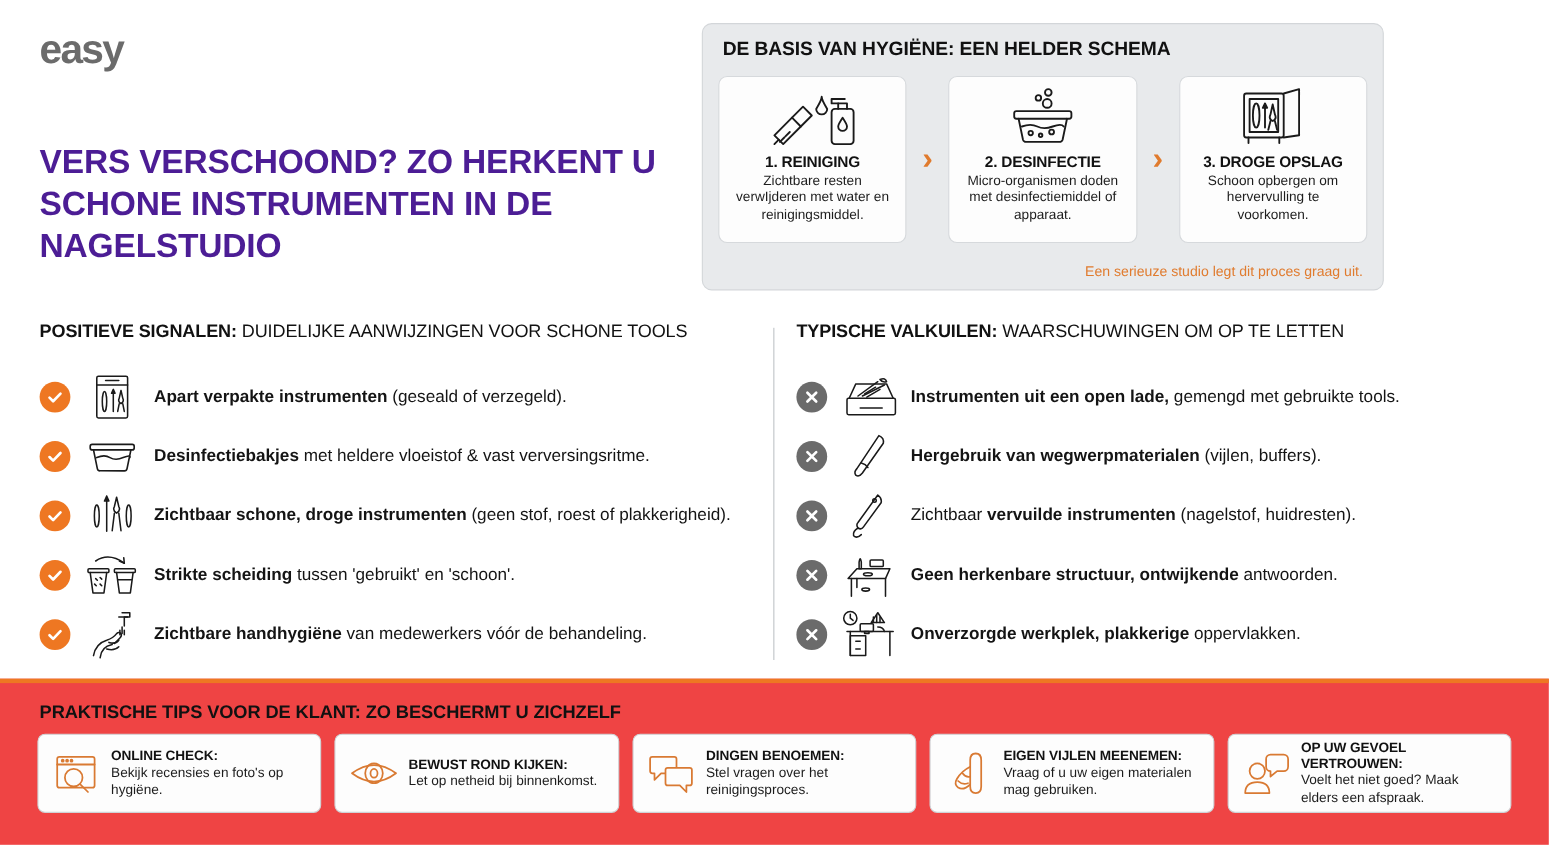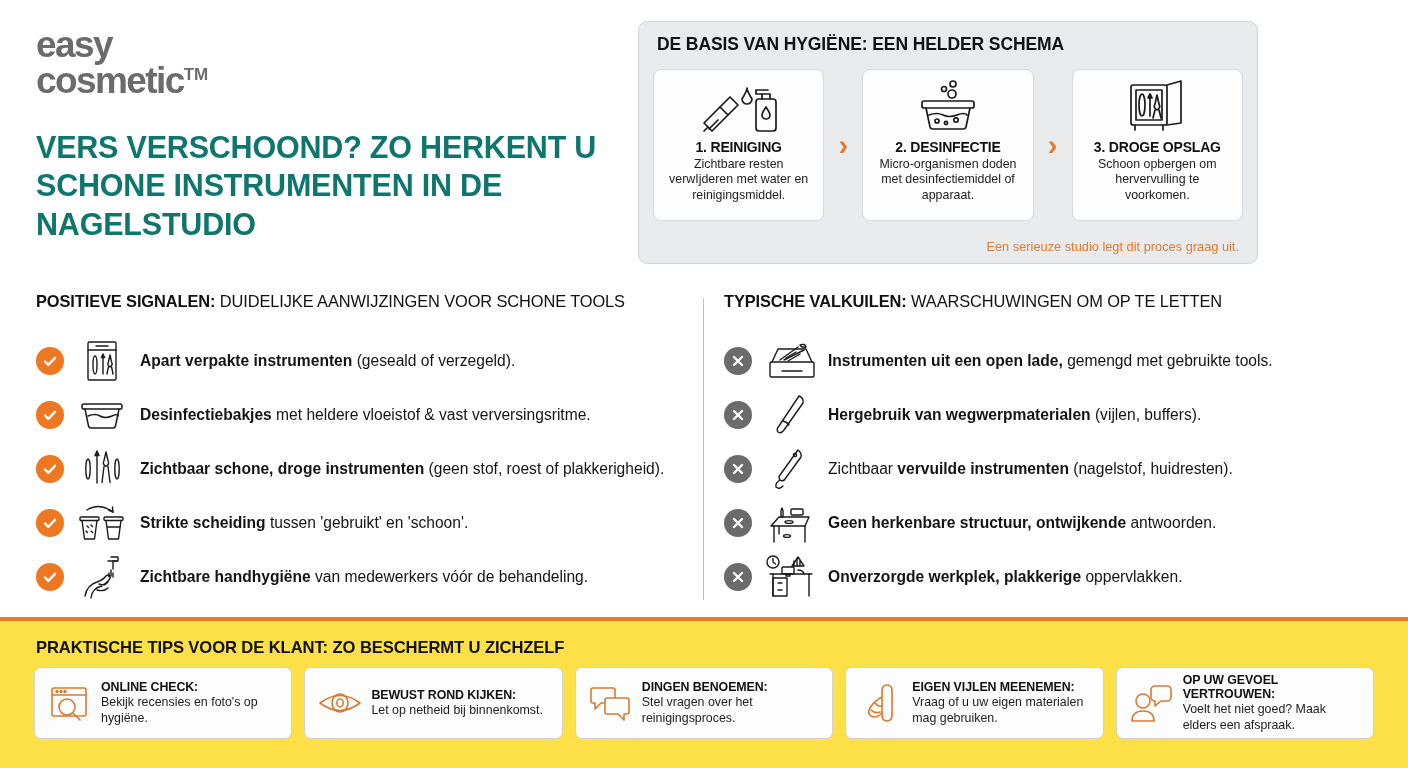--- a/index.html
+++ b/index.html
@@ -16,21 +16,21 @@
   .header { position: absolute; left: 0; top: 0; width: 1408px; height: 286px; }
 
   .logo { position: absolute; left: 36px; top: 27px; }
   .logo-line { font-size: 37px; font-weight: 700; letter-spacing: -1.6px;
                color: #6b6b6b; line-height: 0.97; }
   .logo-tm { font-size: 17px; font-weight: 700; vertical-align: super;
              letter-spacing: 0; color: #6b6b6b; }
 
   .main-title { position: absolute; left: 36px; top: 128px; width: 600px;
                 font-size: 30.5px; font-weight: 700; line-height: 1.26;
-                letter-spacing: -0.2px; color: #0f766e; text-transform: uppercase; }
+                letter-spacing: -0.2px; color: #4c1d95; text-transform: uppercase; }
 
   
   .schema {
     position: absolute; left: 638px; top: 21px; width: 620px; height: 243px;
     background: #e8eaec; border: 1px solid #d3d6d9; border-radius: 9px;
   }
   .schema-title {
     position: absolute; left: 18px; top: 12px;
     font-size: 17.5px; font-weight: 700; letter-spacing: -0.1px; color: #111;
   }
@@ -84,21 +84,21 @@
   .row-icon { width: 56px; height: 46px; flex: 0 0 56px;
               display: flex; align-items: center; justify-content: center;
               margin-left: 10px; }
 
   .row-text { margin-left: 10px; font-size: 15.6px; line-height: 1.2; color: #141414; }
   .row-text b { font-weight: 700; }
 
   
   .tips {
     position: absolute; left: 0; bottom: 0; width: 1408px; height: 151px;
-    background: #fde047; border-top: 4px solid #ee7722;
+    background: #ef4444; border-top: 4px solid #ee7722;
   }
   .tips-title { position: absolute; left: 36px; top: 17px;
                 font-size: 16.6px; font-weight: 700; color: #111;
                 text-transform: uppercase; letter-spacing: -0.1px; }
   .tips-cards { position: absolute; left: 34px; right: 34px; top: 46px;
                 display: flex; gap: 12px; }
   .tip-card {
     flex: 1 1 0; background: #fdfdfd; border: 1px solid #cfd3d6; border-radius: 7px;
     height: 72px; display: flex; align-items: center; padding: 0 10px;
   }
@@ -111,21 +111,20 @@
 
   svg { display: block; }
 </style>
 </head>
 <body>
 
 <div class="header">
 
   <div class="logo">
     <div class="logo-line">easy</div>
-    <div class="logo-line"><span>cosmetic</span><span class="logo-tm">TM</span></div>
   </div>
 
   <h1 class="main-title">VERS VERSCHOOND? ZO HERKENT U SCHONE INSTRUMENTEN IN DE NAGELSTUDIO</h1>
 
   <div class="schema">
     <div class="schema-title">DE BASIS VAN HYGIËNE: EEN HELDER SCHEMA</div>
 
     <div class="schema-cards">
 
       <div class="schema-card">

